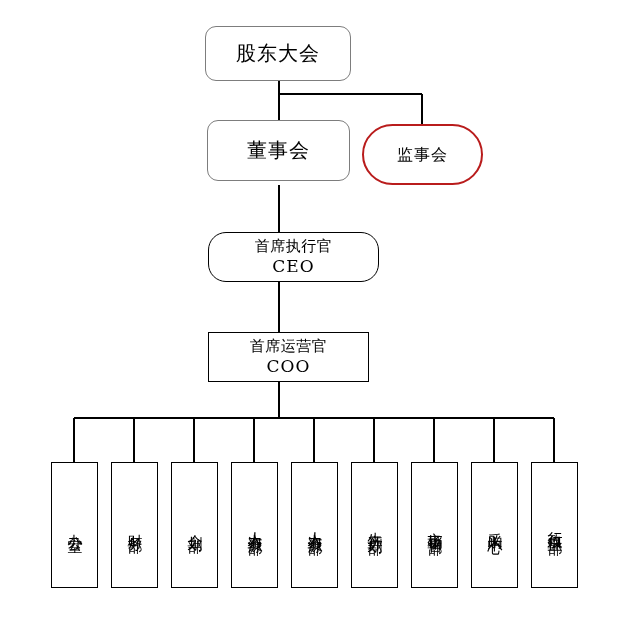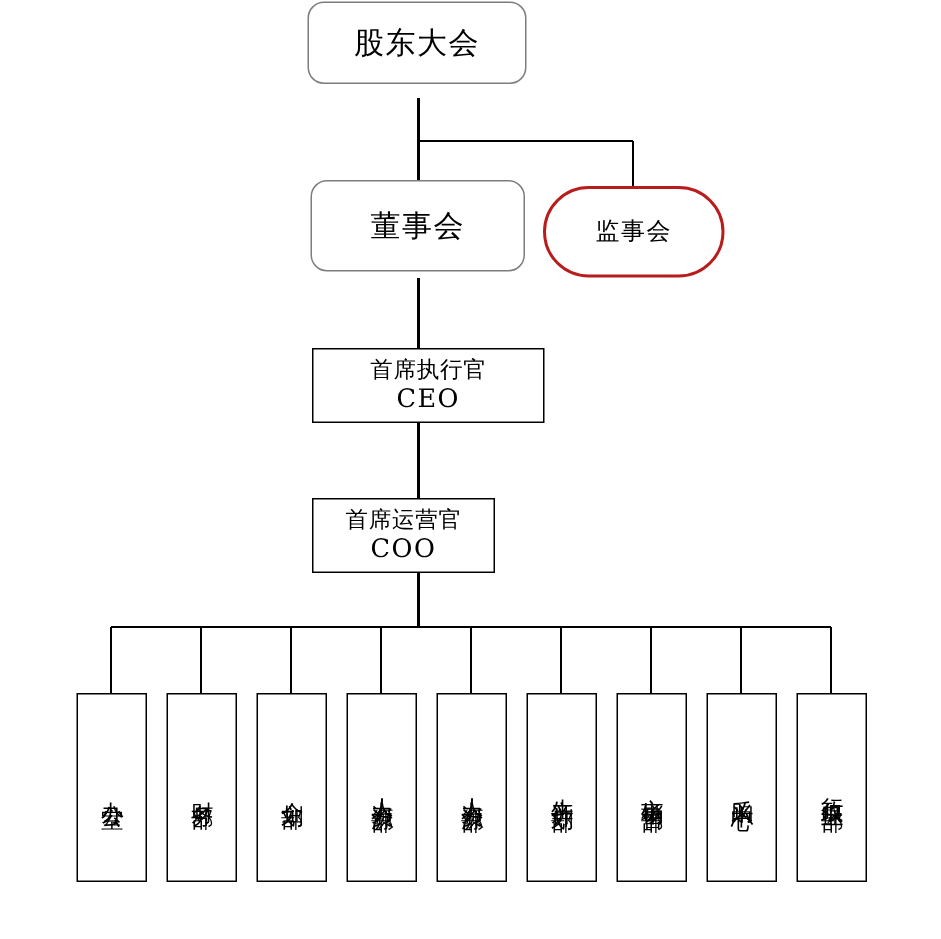--- a/index.html
+++ b/index.html
@@ -103,38 +103,38 @@
       <line x1="194" y1="418" x2="194" y2="462"></line>
       <line x1="254" y1="418" x2="254" y2="462"></line>
       <line x1="314" y1="418" x2="314" y2="462"></line>
       <line x1="374" y1="418" x2="374" y2="462"></line>
       <line x1="434" y1="418" x2="434" y2="462"></line>
       <line x1="494" y1="418" x2="494" y2="462"></line>
       <line x1="554" y1="418" x2="554" y2="462"></line>
     </g>
   </svg>
 
-  <div class="node node-top" style="left:205px; top:1px; width:146px; height:55px;">
+  <div class="node node-top" style="left:205px; top:26px; width:146px; height:55px;">
     <span>股东大会</span>
   </div>
 
   <div class="node node-top" style="left:207px; top:120px; width:143px; height:61px;">
     <span>董事会</span>
   </div>
 
   <div class="node node-pill" style="left:362px; top:124px; width:121px; height:61px;">
     <span>监事会</span>
   </div>
 
-  <div class="node node-exec" style="left:208px; top:232px; width:155px; height:50px;">
+  <div class="node node-exec" style="left:208px; top:232px; width:171px; height:50px;border-radius:18px;">
     <span class="exec-cn">首席执行官</span>
     <span class="exec-en">CEO</span>
   </div>
 
-  <div class="node node-exec" style="left:208px; top:332px; width:122px; height:50px;align-items:center;">
+  <div class="node node-exec" style="left:208px; top:332px; width:161px; height:50px;align-items:center;">
     <span class="exec-cn">首席运营官</span>
     <span class="exec-en">COO</span>
   </div>
 
   <div class="node node-dept" style="left:51px; top:462px; width:47px; height:126px;">
     <span>办公室</span>
   </div>
 
   <div class="node node-dept" style="left:111px; top:462px; width:47px; height:126px;">
     <span>财务部</span>

